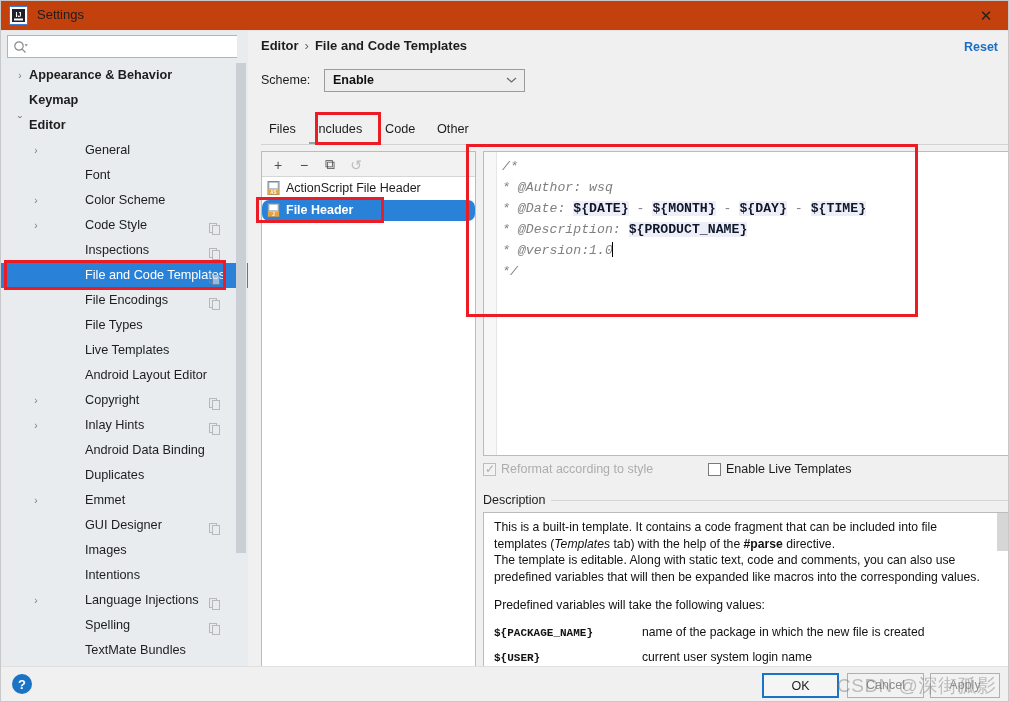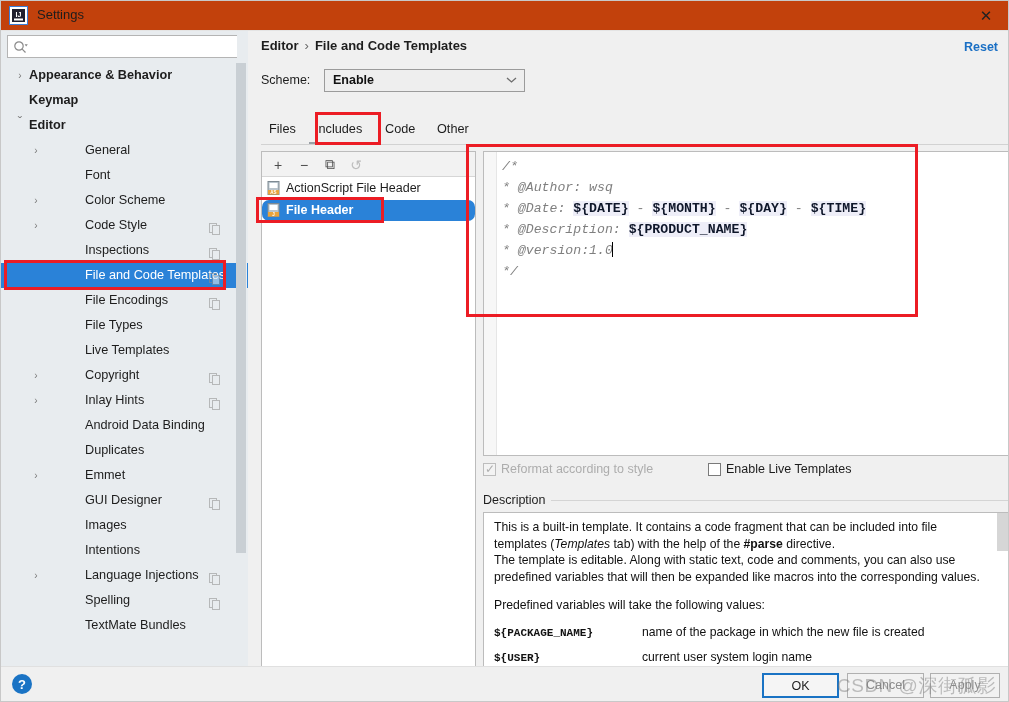--- a/index.html
+++ b/index.html
@@ -359,20 +359,23 @@
           <span class="copyicon"><svg width="11" height="12" viewBox="0 0 11 12">
               <rect x="0.5" y="0.5" width="7" height="9" fill="none" stroke="#8e8e8e"></rect>
               <rect x="3.5" y="2.5" width="7" height="9" fill="#e8ecef" stroke="#8e8e8e"></rect>
             </svg></span>
         </div>
         <div class="titem depth1">
           <span class="lbl">File Types</span>
         </div>
         <div class="titem depth1">
           <span class="lbl">Live Templates</span>
+        </div>
+        <div class="titem depth1">
+          <span class="lbl">Android Layout Editor</span>
         </div>
         <div class="titem depth1">
           <span class="arrow">›</span>
           <span class="lbl">Copyright</span>
           <span class="copyicon"><svg width="11" height="12" viewBox="0 0 11 12">
               <rect x="0.5" y="0.5" width="7" height="9" fill="none" stroke="#8e8e8e"></rect>
               <rect x="3.5" y="2.5" width="7" height="9" fill="#e8ecef" stroke="#8e8e8e"></rect>
             </svg></span>
         </div>
         <div class="titem depth1">

